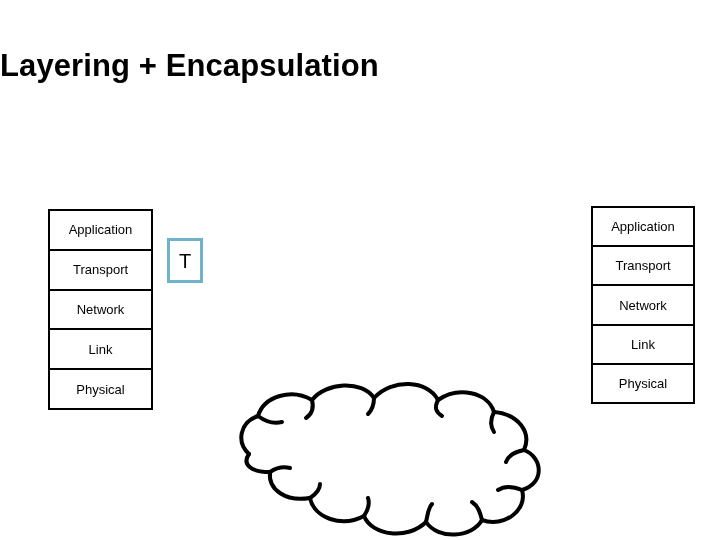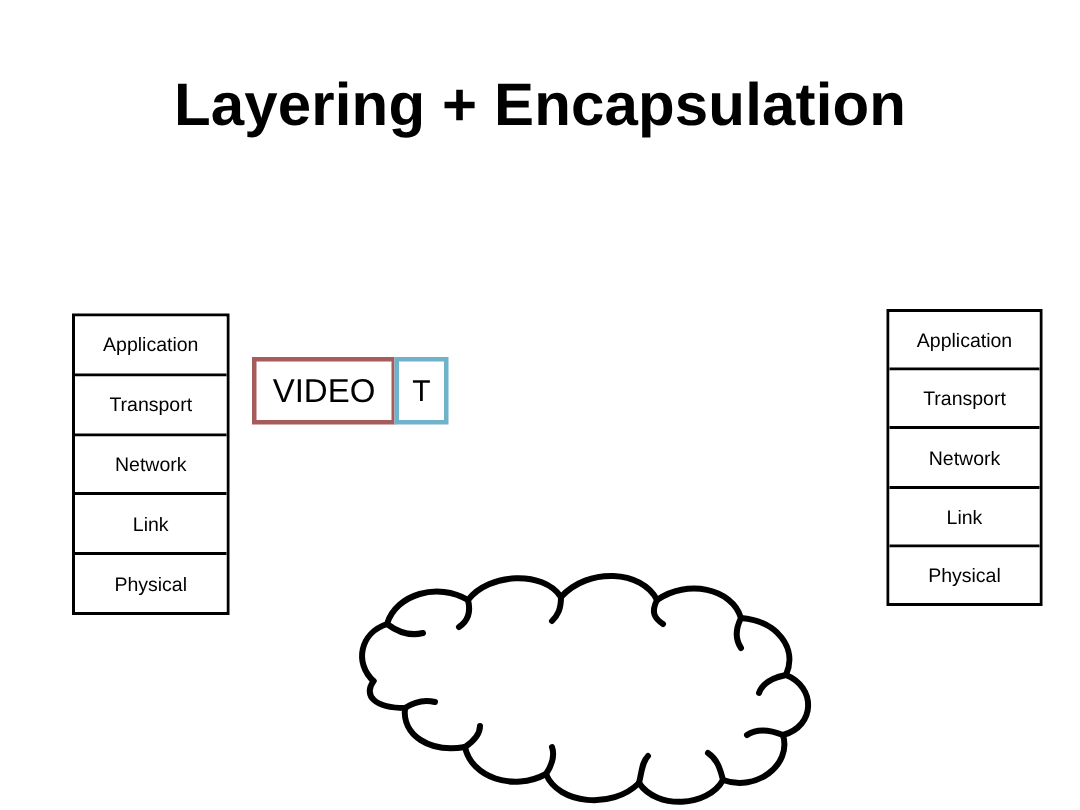--- a/index.html
+++ b/index.html
@@ -20,23 +20,23 @@
     height: 540px;
     background: #ffffff;
   }
 
   
   #slide-title {
     position: absolute;
     left: 0;
     top: 48px;
     width: 720px;
-    text-align: center;
-    font-family: "Liberation Sans", sans-serif;
-    font-size: 40px;
+    text-align: left;
+    font-family: "Liberation Sans", sans-serif;
+    font-size: 31px;
     font-weight: bold;
     color: #000000;
     letter-spacing: 0.1px;
     white-space: nowrap;
   }
 
   
   .stack {
     position: absolute;
     box-sizing: border-box;
@@ -171,23 +171,20 @@
     </div>
     <div class="stack-row">
       <span class="stack-label">Link</span>
     </div>
     <div class="stack-row">
       <span class="stack-label">Physical</span>
     </div>
   </div>
 
   <div id="packet">
-    <div id="packet-payload" class="packet-cell">
-      <span class="packet-text">VIDEO</span>
-    </div>
     <div id="packet-header" class="packet-cell">
       <span class="packet-text">T</span>
     </div>
   </div>
 
   <div id="network-cloud">
     <svg viewBox="0 0 330 158" xmlns="http://www.w3.org/2000/svg">
       <g fill="none" stroke="#000000" stroke-width="4" stroke-linecap="round" stroke-linejoin="round">
 
         <path d="M 27 74 C 14 62 18 42 36 36 C 42 16 70 8 90 20"></path>

